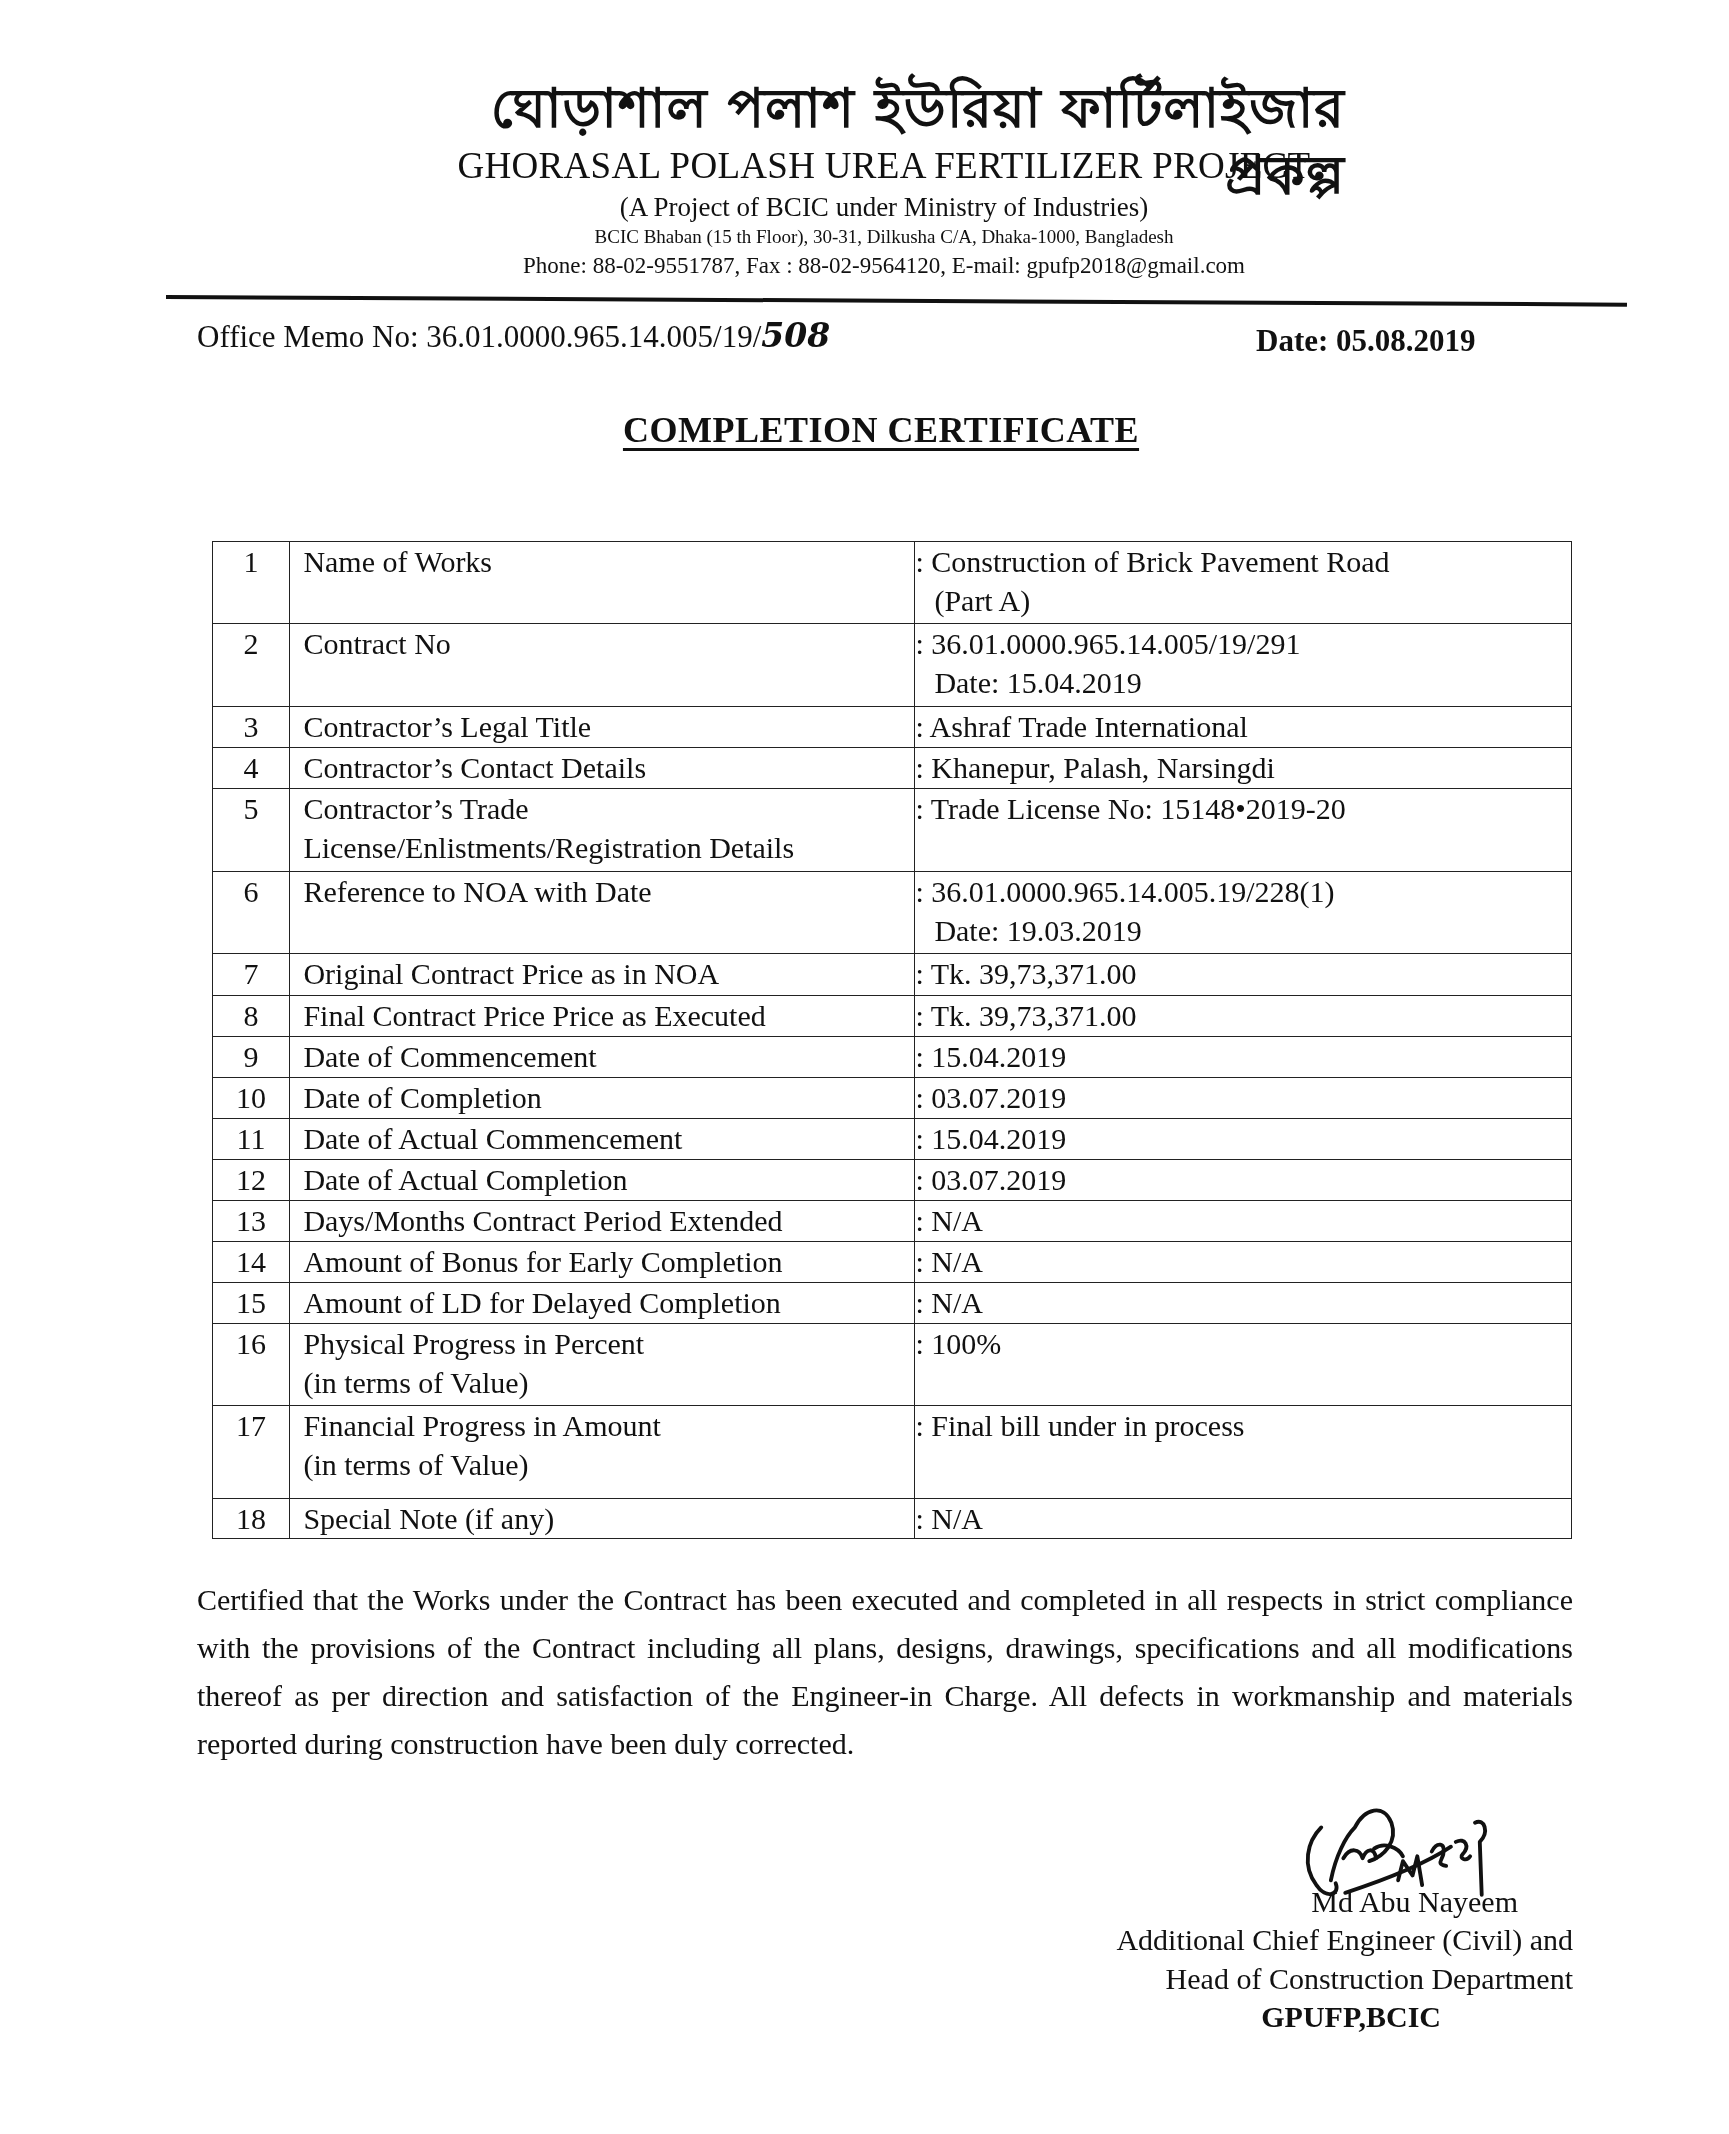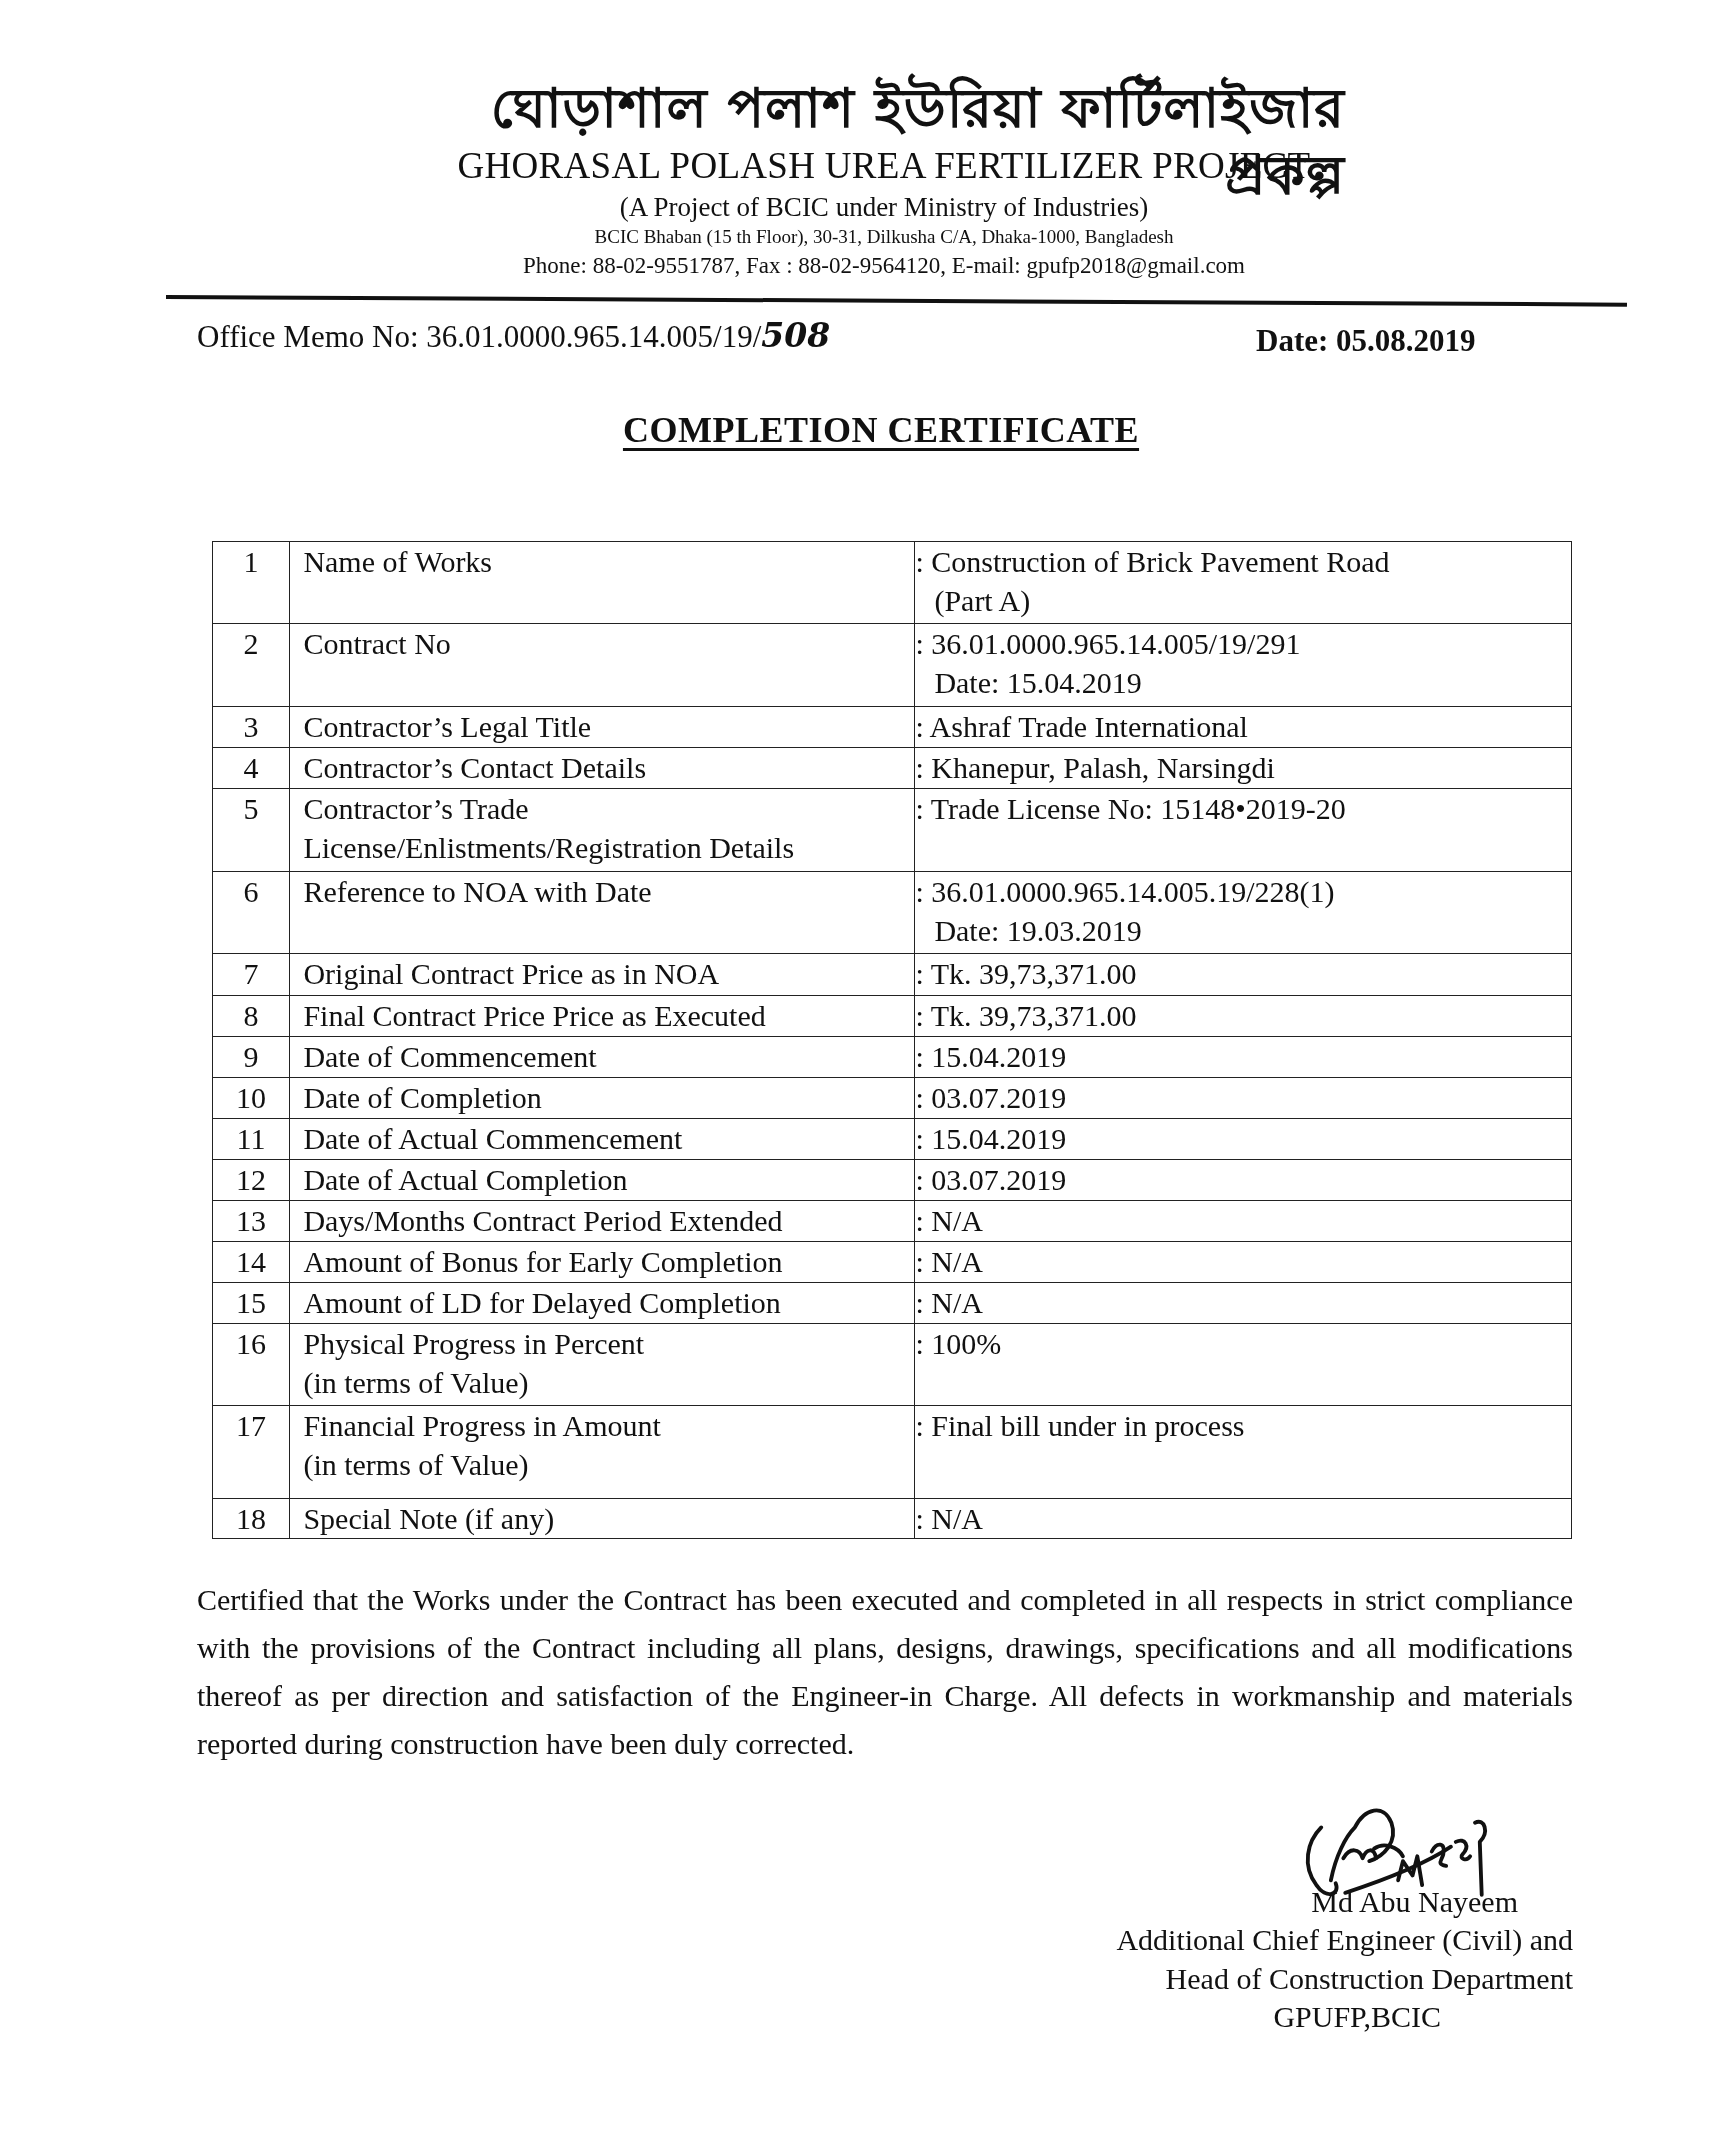--- a/index.html
+++ b/index.html
@@ -35,21 +35,21 @@
   .cell-lines div { white-space: nowrap; }
   .val .v2 { padding-left: 19px; }
 
   .para { top: 1576px; left: 197px; width: 1376px; font-size: 30px; line-height: 48px; text-align: justify;
           text-align-last: left; }
 
   .sig-mark { top: 1789px; left: 1278px; width: 221px; height: 125px; }
   .sig-name { top: 1883px; left: 1018px; width: 500px; text-align: right; font-size: 30px; line-height: 38px; }
   .sig-desig1 { top: 1921px; left: 865px; width: 708px; text-align: right; font-size: 30px; line-height: 38px; }
   .sig-desig2 { top: 1960px; left: 865px; width: 708px; text-align: right; font-size: 30px; line-height: 38px; }
-  .sig-org { top: 1998px; left: 1057px; width: 384px; text-align: right; font-size: 30px; line-height: 38px; }
+  .sig-org { top: 1998px; left: 1057px; width: 384px; text-align: right; font-size: 30px; line-height: 38px; font-weight: bold; }
 </style>
 </head>
 <body>
 
 <div class="abs bn-title">ঘোড়াশাল পলাশ ইউরিয়া ফার্টিলাইজার প্রকল্প</div>
 <div class="abs en-title">GHORASAL POLASH UREA FERTILIZER PROJECT</div>
 <div class="abs subtitle">(A Project of BCIC under Ministry of Industries)</div>
 <div class="abs address">BCIC Bhaban (15 th Floor), 30-31, Dilkusha C/A, Dhaka-1000, Bangladesh</div>
 <div class="abs contact">Phone: 88-02-9551787, Fax : 88-02-9564120, E-mail: gpufp2018@gmail.com</div>
 <div class="rule"></div>

